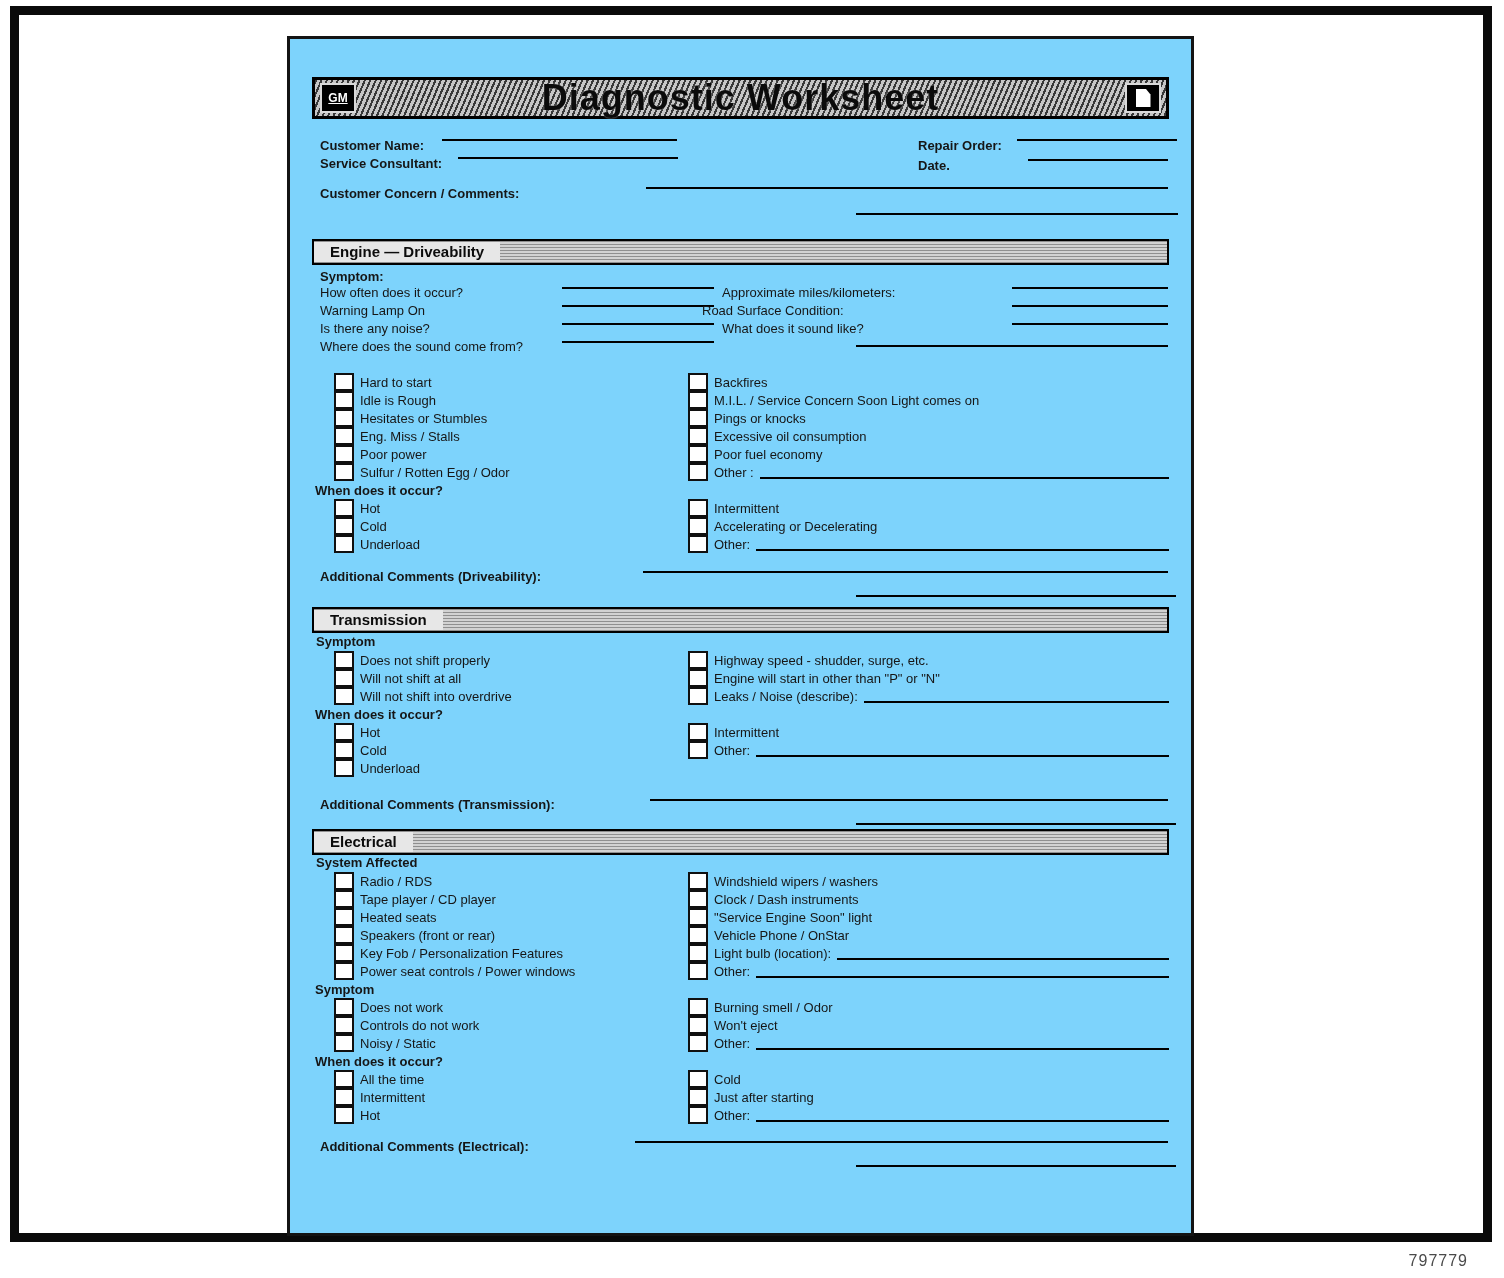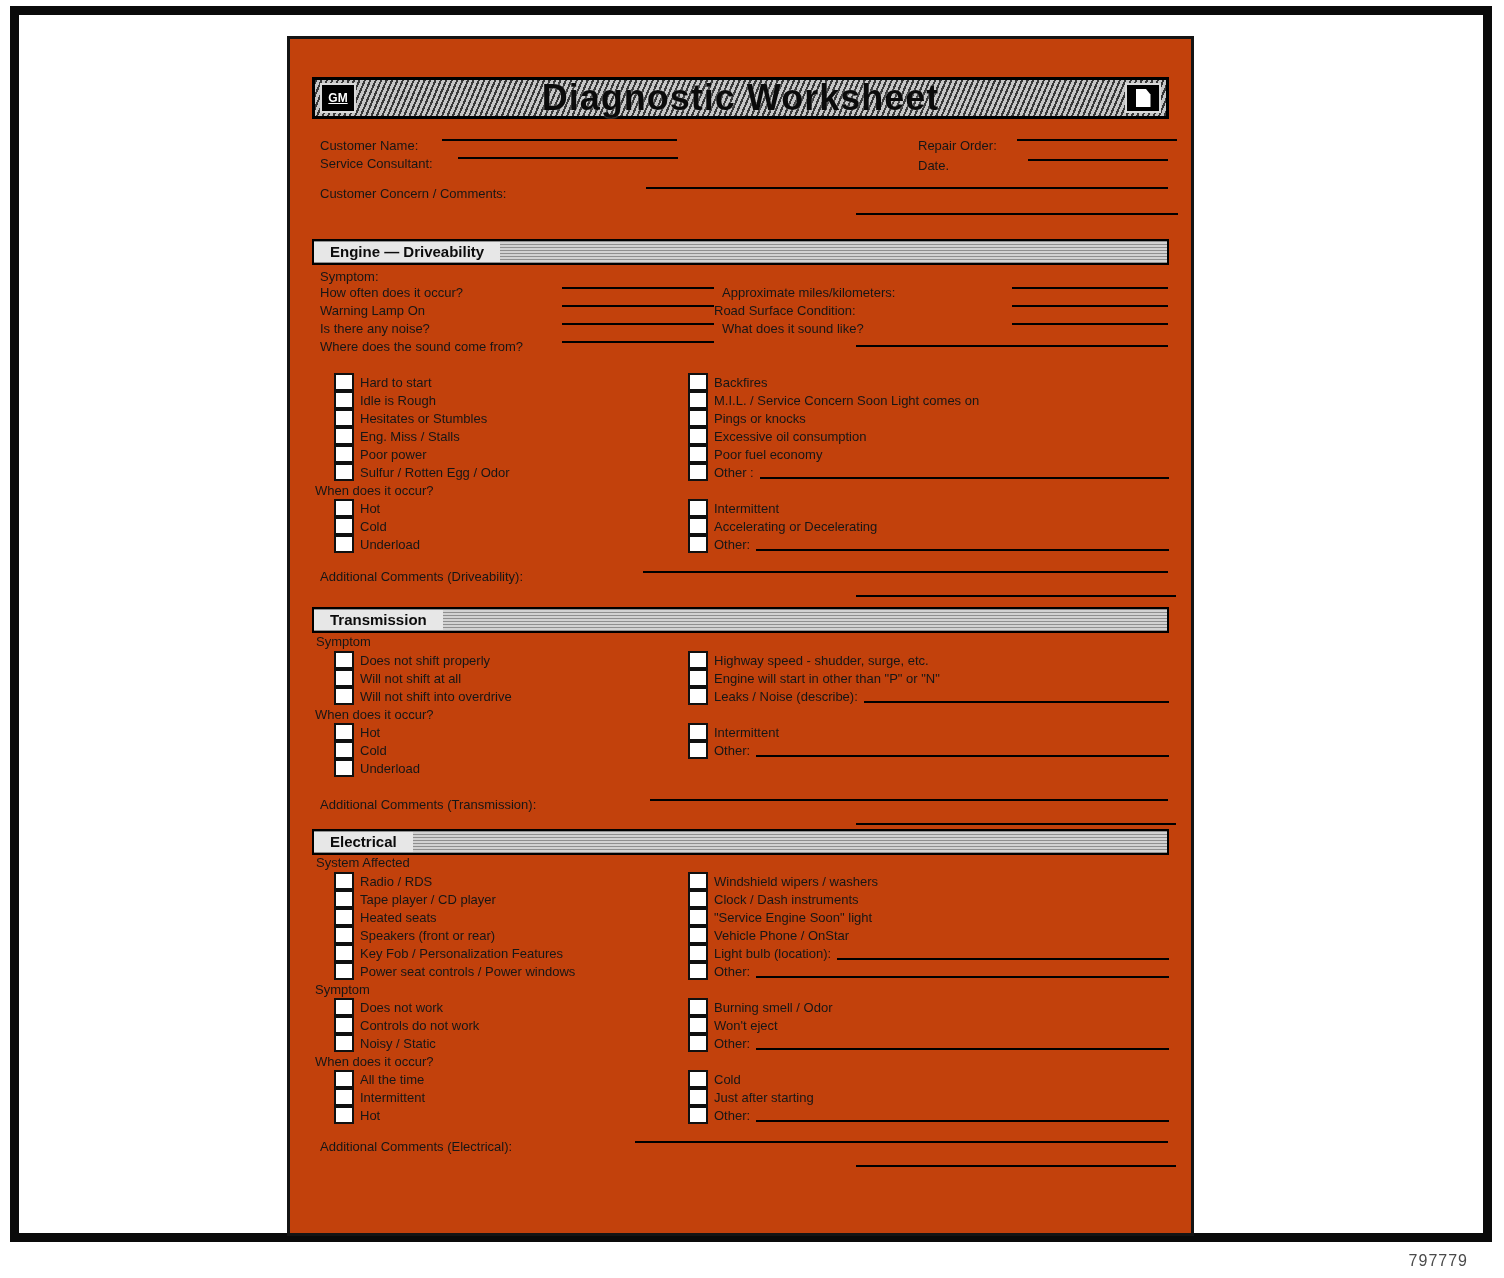--- a/index.html
+++ b/index.html
@@ -9,25 +9,25 @@
     background:#ffffff;
     font-family:"Liberation Sans", sans-serif;
     color:#161616;
   }
   .frame {
     position:absolute; left:10px; top:6px; width:1482px; height:1236px;
     border:9px solid #0a0a0a; background:#ffffff;
   }
   .sheet {
     position:absolute; left:287px; top:36px; width:907px; height:1200px;
-    border:3px solid #141414; background:#c2410c;
+    border:3px solid #141414; background:#7dd3fc;
   }
   .abs { position:absolute; }
   .lbl { font-size:13px; white-space:nowrap; }
-  .b { font-weight:normal; }
+  .b { font-weight:bold; }
   .uline { border-bottom:2px solid #000; height:16px; }
   
   .hdr-banner {
     position:absolute; left:22px; top:38px; width:857px; height:42px;
     border:3px solid #000;
     background:repeating-linear-gradient(113deg, #383838 0 2px, #c6c6c6 2px 5px);
     display:flex; align-items:center; padding:0 5px;
   }
   .hdr-title {
     flex:1; text-align:center; font-size:36px; font-weight:bold;
@@ -49,21 +49,21 @@
   }
   .sec-title { font-size:15px; font-weight:bold; background:#e7e7e7; padding:0 16px; line-height:20px; color:#0c0c0c; }
   
   .col { position:absolute; display:flex; flex-direction:column; }
   .crow { display:flex; align-items:center; height:18px; }
   .box {
     width:20px; height:18px; border:2px solid #101010; background:#fff;
     flex:0 0 20px; margin-right:6px;
   }
   .crow .lbl { font-size:13px; }
-  .sub { font-weight:normal; font-size:13px; margin-left:-19px; white-space:nowrap;text-align:center; }
+  .sub { font-weight:bold; font-size:13px; margin-left:-19px; white-space:nowrap;text-align:center; }
   .ln { flex:1; border-bottom:2px solid #000; height:13px; margin-left:6px; margin-right:2px; }
   .scan-code { position:absolute; right:36px; top:1252px; font-size:16px; color:#4a4a4a; letter-spacing:1px;margin-left:31px; }
 </style>
 </head>
 <body>
 
 <div class="frame"></div>
 
 <div class="sheet">
 
@@ -97,21 +97,21 @@
 
   <span class="abs lbl b" style="left:30px; top:230px">Symptom:</span>
 
   <span class="abs lbl" style="left:30px; top:246px">How often does it occur?</span>
   <span class="abs uline" style="left:272px; top:234px; width:152px"></span>
   <span class="abs lbl" style="left:432px; top:246px">Approximate miles/kilometers:</span>
   <span class="abs uline" style="left:722px; top:234px; width:156px"></span>
 
   <span class="abs lbl" style="left:30px; top:264px">Warning Lamp On</span>
   <span class="abs uline" style="left:272px; top:252px; width:152px"></span>
-  <span class="abs lbl" style="left:424px; top:264px">Road Surface Condition:</span>
+  <span class="abs lbl" style="left:412px; top:264px">Road Surface Condition:</span>
   <span class="abs uline" style="left:722px; top:252px; width:156px"></span>
 
   <span class="abs lbl" style="left:30px; top:282px">Is there any noise?</span>
   <span class="abs uline" style="left:272px; top:270px; width:152px"></span>
   <span class="abs lbl" style="left:432px; top:282px">What does it sound like?</span>
   <span class="abs uline" style="left:722px; top:270px; width:156px"></span>
 
   <span class="abs lbl" style="left:30px; top:300px">Where does the sound come from?</span>
   <span class="abs uline" style="left:272px; top:288px; width:152px"></span>
   <span class="abs uline" style="left:566px; top:292px; width:312px"></span>

